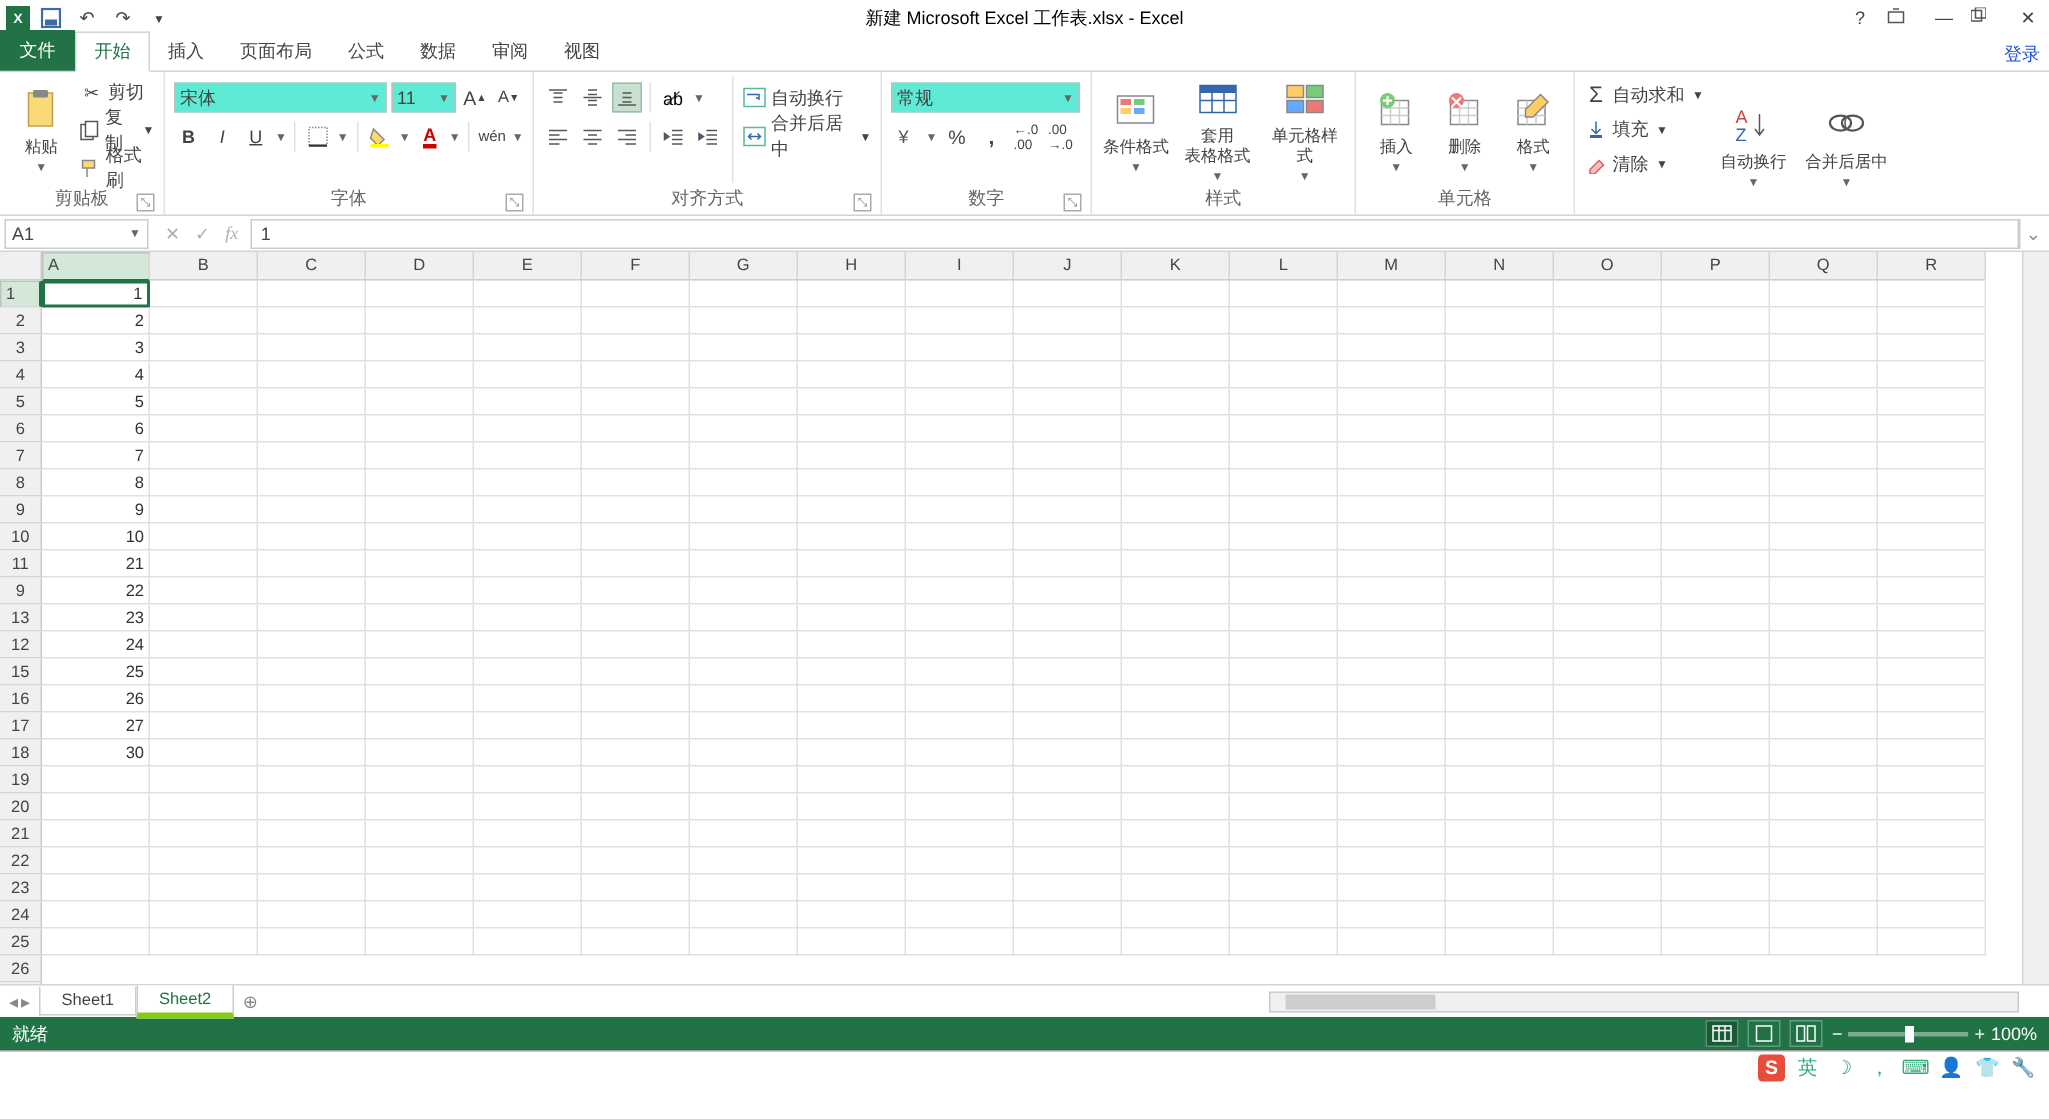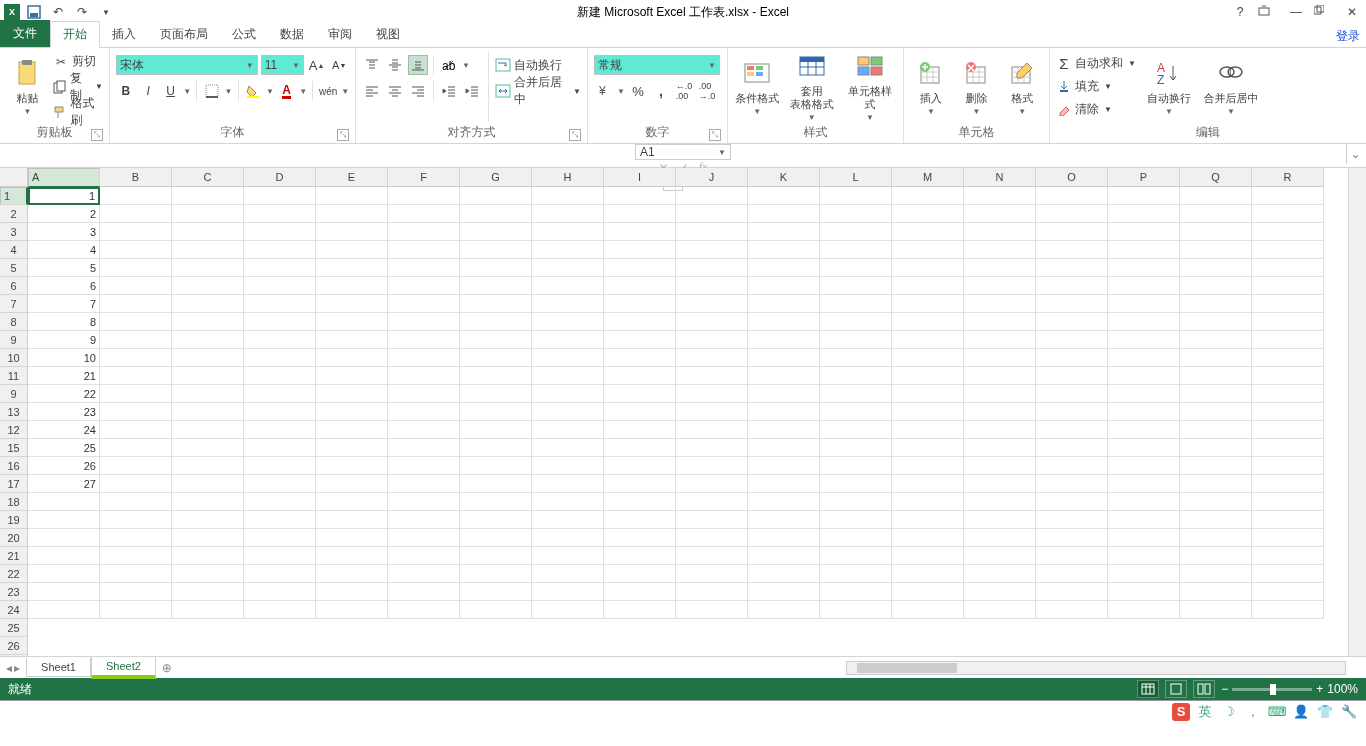--- a/index.html
+++ b/index.html
@@ -35,21 +35,21 @@
 .bigbtn .dd { font-size:8px; color:#666; }
 .smbtn { display:flex; align-items:center; gap:3px; height:20px; color:#444; }
 .smbtn .ic { width:16px; height:16px; display:flex; align-items:center; justify-content:center; }
 .sel { height:20px; border:1px solid #c0c0c0; background:#5eead4; display:flex; align-items:center; padding:0 3px; color:#444; }
 .sel .ar { margin-left:auto; font-size:8px; color:#666; }
 .ibtn { width:20px; height:20px; display:flex; align-items:center; justify-content:center; color:#444; border:1px solid transparent; }
 .ibtn.act { background:#c8e0cf; border:1px solid #9bbea6; }
 .sep { width:1px; background:#e1e1e1; margin:0 2px; align-self:stretch; }
 
 
-.fbar { height:24px; display:flex; align-items:center; border-bottom:1px solid #d4d4d4;flex-direction:column; }
+.fbar { height:24px; display:flex; align-items:center; border-bottom:1px solid #d4d4d4; }
 .namebox { width:96px; border:1px solid #ccc; height:20px; margin:0 3px; display:flex; align-items:center; padding:0 4px; color:#444; }
 .namebox .ar { margin-left:auto; font-size:8px; color:#666; }
 .fx-btns { display:flex; align-items:center; gap:10px; padding:0 8px; color:#b0b0b0; }
 .fx-btns .fx { font-style:italic; font-family:serif; }
 .formula { flex:1; border:1px solid #ccc; height:20px; margin-right:20px; display:flex; align-items:center; padding:0 6px; color:#444; }
 .fexp { width:18px; text-align:center; color:#888; border-left:1px solid #ccc; height:20px; line-height:20px; position:absolute; right:2px;}
 
 
 .gridwrap { position:relative; height:488px; display:flex; }
 .corner { width:28px; height:19px; background:#f0f0f0; border-right:1px solid #ccc; border-bottom:1px solid #ccc; }
@@ -464,21 +464,20 @@
             <svg width="28" height="24">
               <ellipse cx="10" cy="10" rx="7" ry="5" fill="none" stroke="#555" stroke-width="1.5"></ellipse>
               <ellipse cx="18" cy="10" rx="7" ry="5" fill="none" stroke="#555" stroke-width="1.5"></ellipse>
               <path d="M14 6 q-2 4 0 8" stroke="#555" fill="none"></path>
             </svg>
           </div>
           <div class="lb">合并后居中</div>
           <div class="dd">▼</div>
         </div>
     </div>
-    <div class="group-label"><span>编辑</span></div>
   </div>
 </div>
 
 <div class="fbar" style="position:relative">
   <div class="namebox">
       <span>A1</span>
       <span class="ar">▼</span>
     </div>
   <div class="fx-btns">
     <span>✕</span>
@@ -881,20 +880,40 @@
             <div class="cell"></div>
             <div class="cell"></div>
             <div class="cell"></div>
             <div class="cell"></div>
             <div class="cell"></div>
             <div class="cell"></div>
             <div class="cell"></div>
             <div class="cell"></div>
           </div>
           <div class="crow">
+            <div class="cell">30</div>
+            <div class="cell"></div>
+            <div class="cell"></div>
+            <div class="cell"></div>
+            <div class="cell"></div>
+            <div class="cell"></div>
+            <div class="cell"></div>
+            <div class="cell"></div>
+            <div class="cell"></div>
+            <div class="cell"></div>
+            <div class="cell"></div>
+            <div class="cell"></div>
+            <div class="cell"></div>
+            <div class="cell"></div>
+            <div class="cell"></div>
+            <div class="cell"></div>
+            <div class="cell"></div>
+            <div class="cell"></div>
+          </div>
+          <div class="crow">
             <div class="cell"></div>
             <div class="cell"></div>
             <div class="cell"></div>
             <div class="cell"></div>
             <div class="cell"></div>
             <div class="cell"></div>
             <div class="cell"></div>
             <div class="cell"></div>
             <div class="cell"></div>
             <div class="cell"></div>

